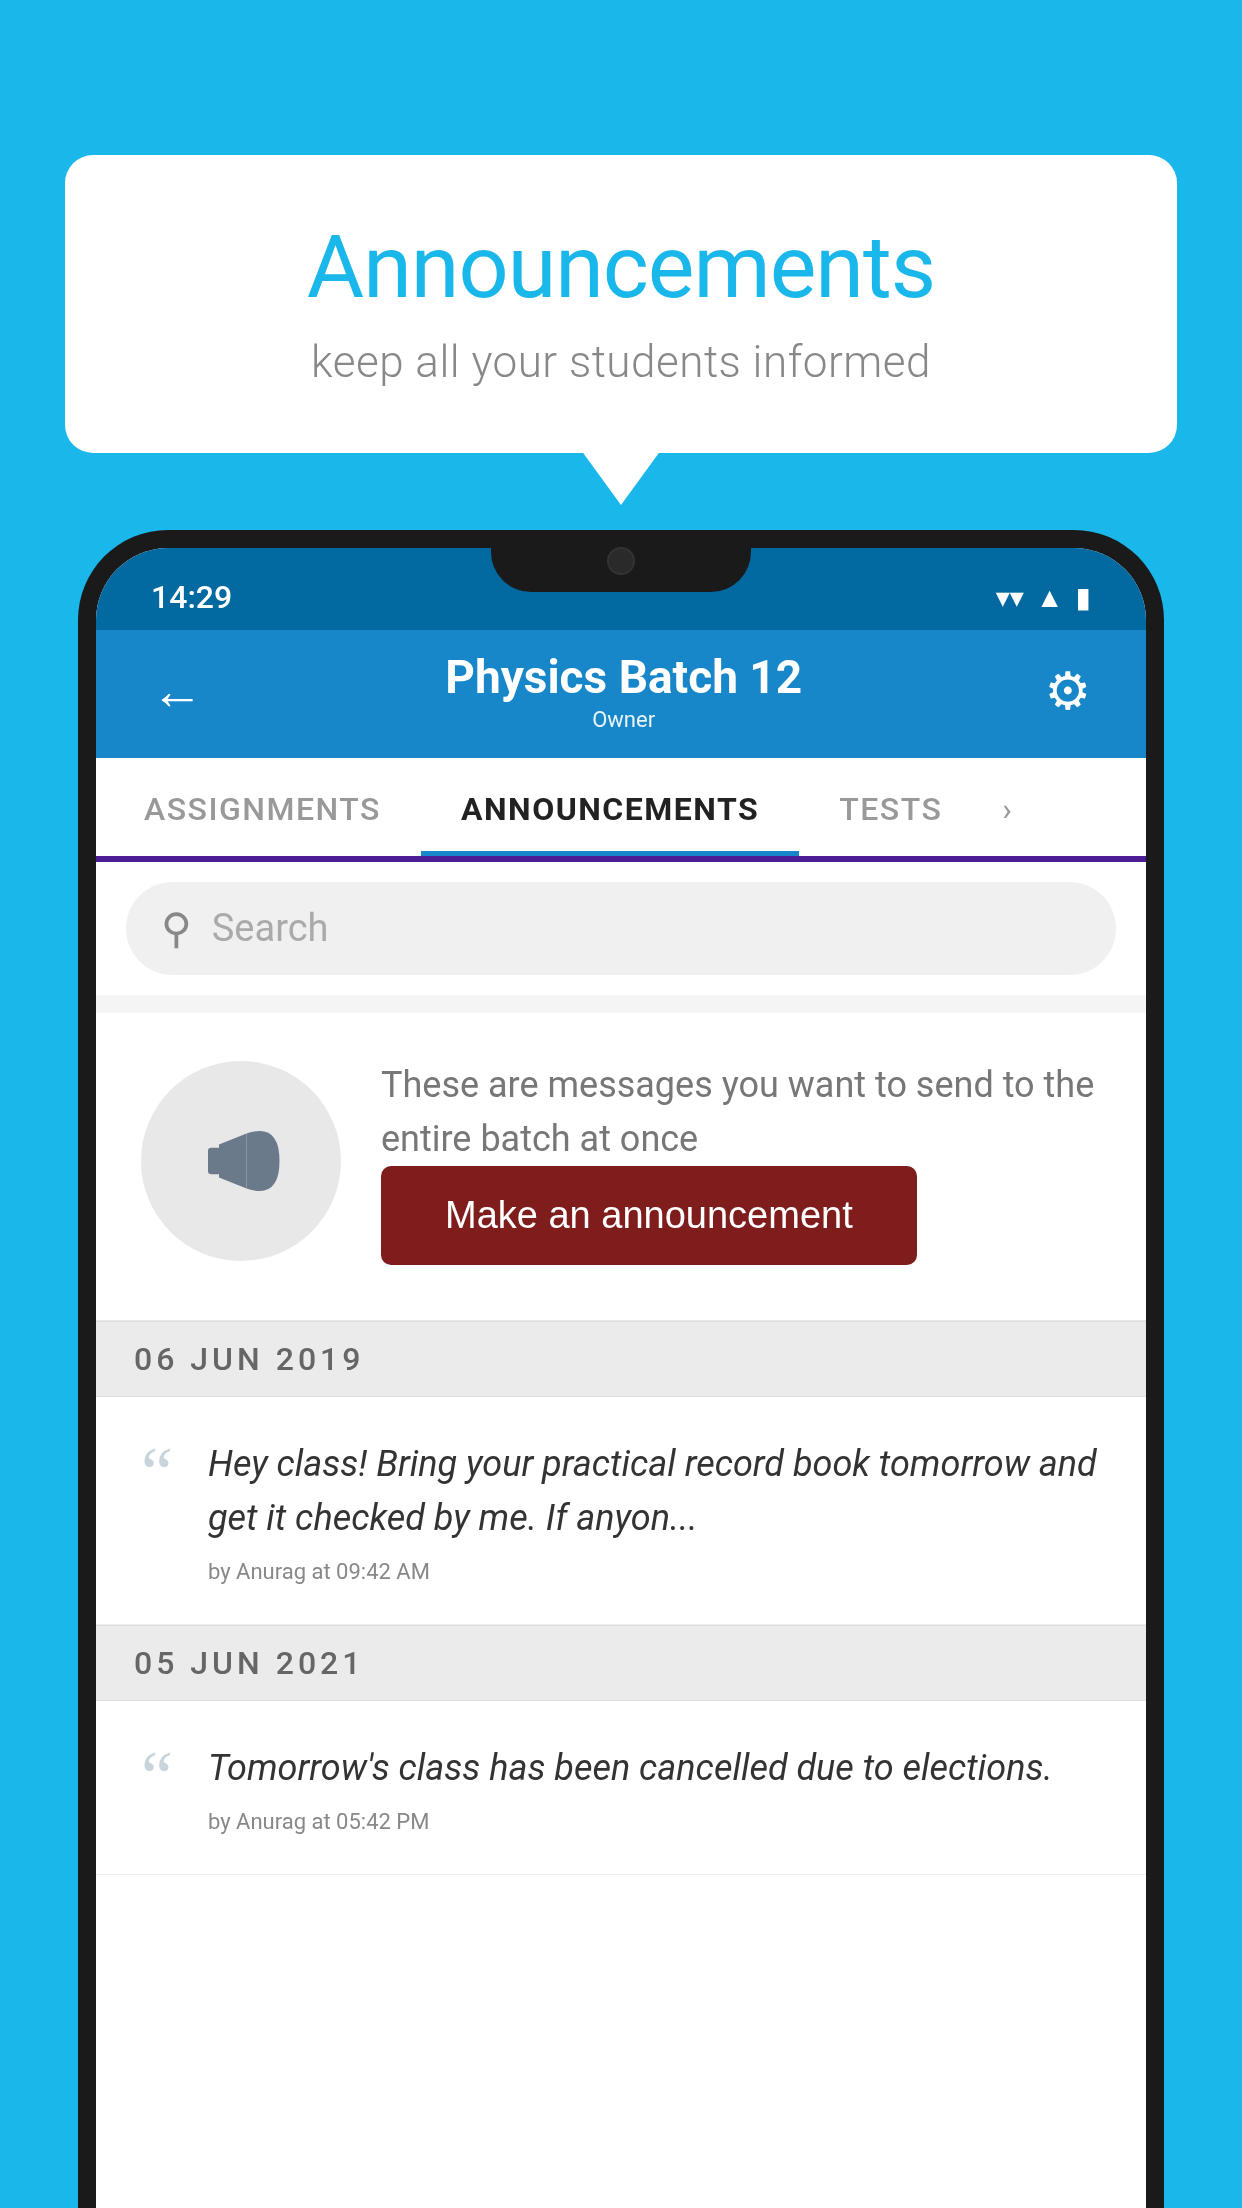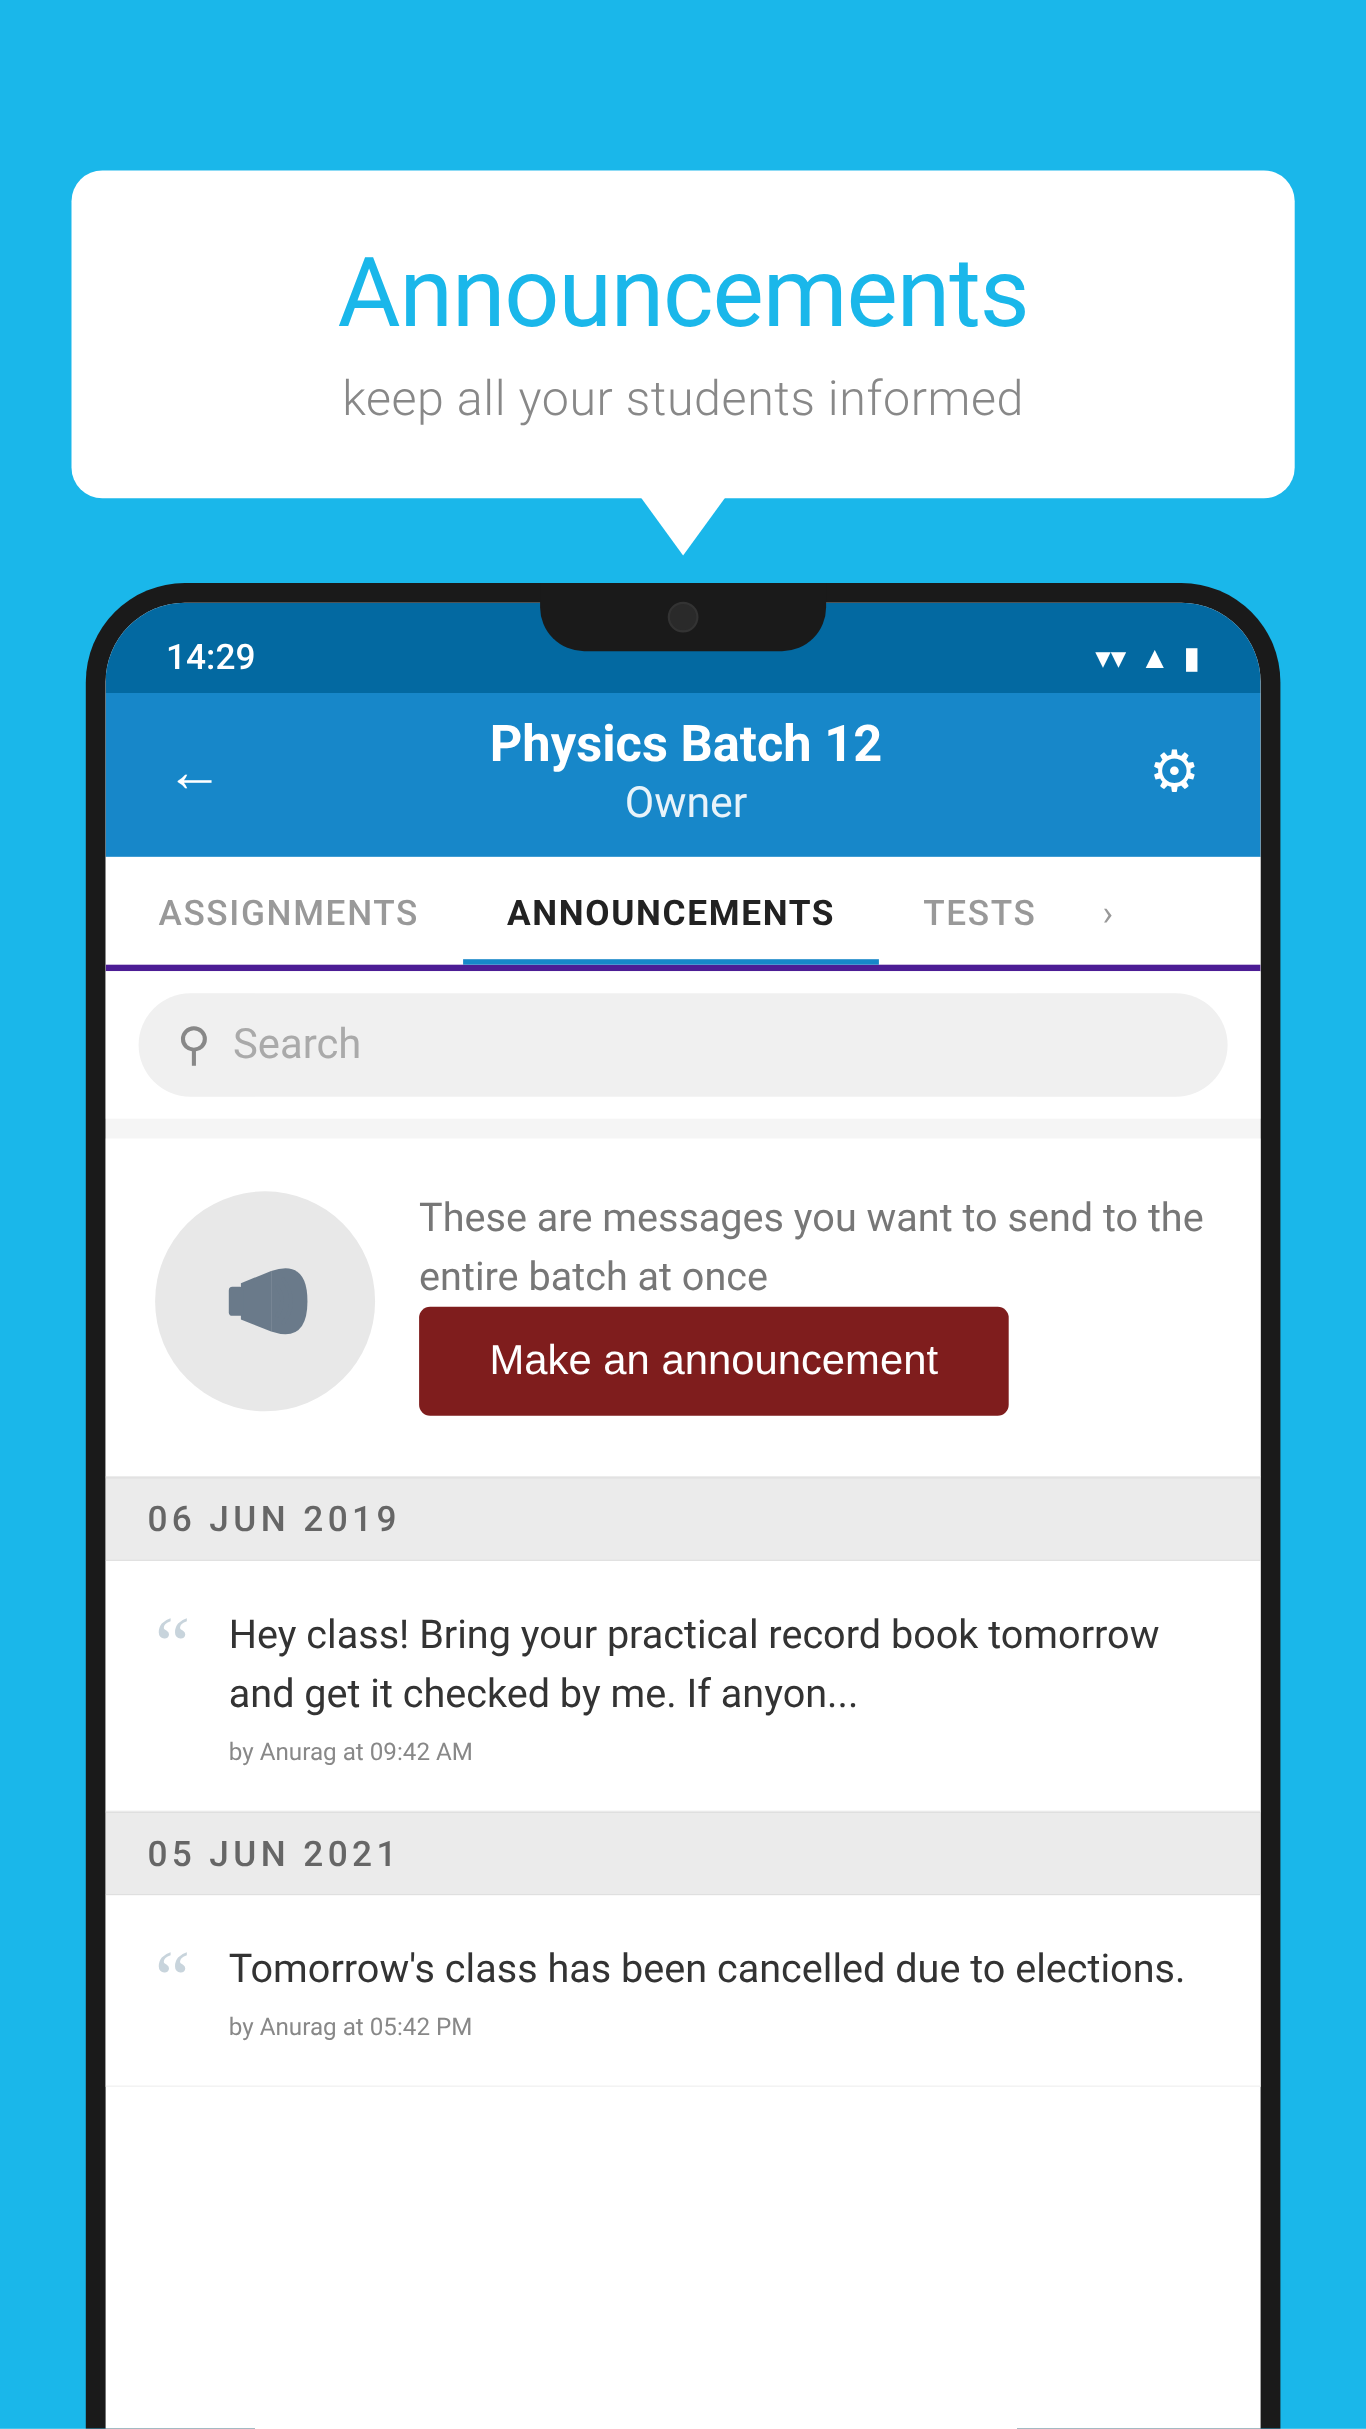--- a/index.html
+++ b/index.html
@@ -154,21 +154,21 @@
 
     .header-title {
       color: white;
       font-size: 46px;
       font-weight: 700;
       line-height: 1.1;
     }
 
     .header-subtitle {
       color: rgba(255,255,255,0.9);
-      font-size: 39px;
+      font-size: 22px;
       font-weight: 400;
       margin-top: 4px;
     }
 
     .gear-icon {
       color: white;
       font-size: 52px;
       line-height: 1;
     }
 
@@ -317,20 +317,21 @@
       flex-shrink: 0;
     }
 
     .announcement-content {
       flex: 1;
     }
 
     .announcement-text {
       font-size: 36px;
       color: #333;
+      font-style: italic;
       line-height: 1.5;
       margin-bottom: 14px;
     }
 
     .announcement-meta {
       font-size: 22px;
       color: #888;
     }
 
     

